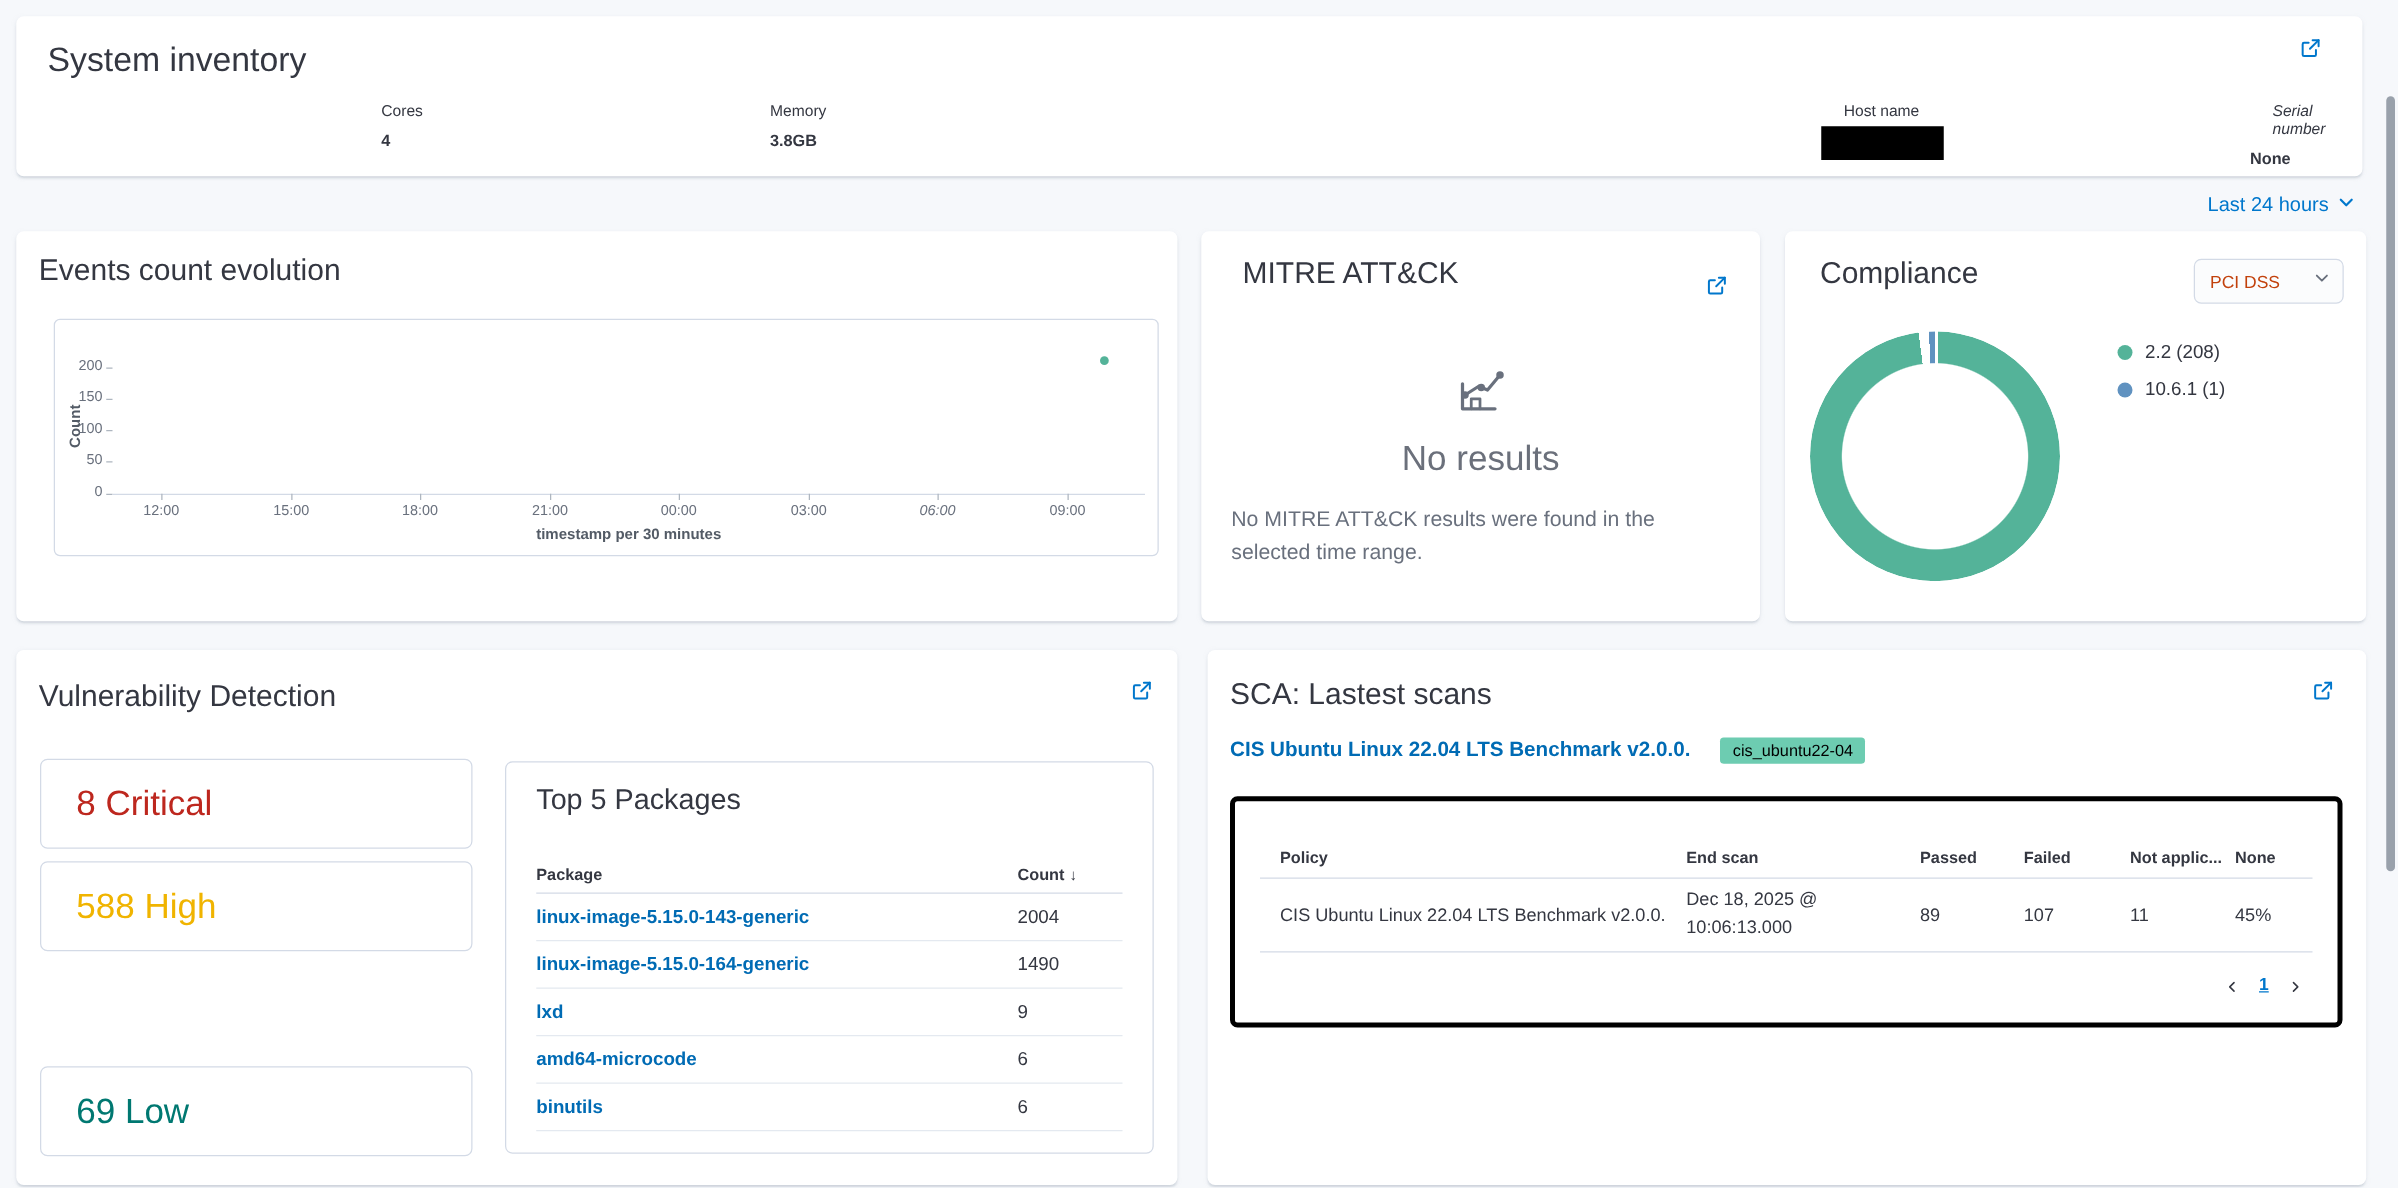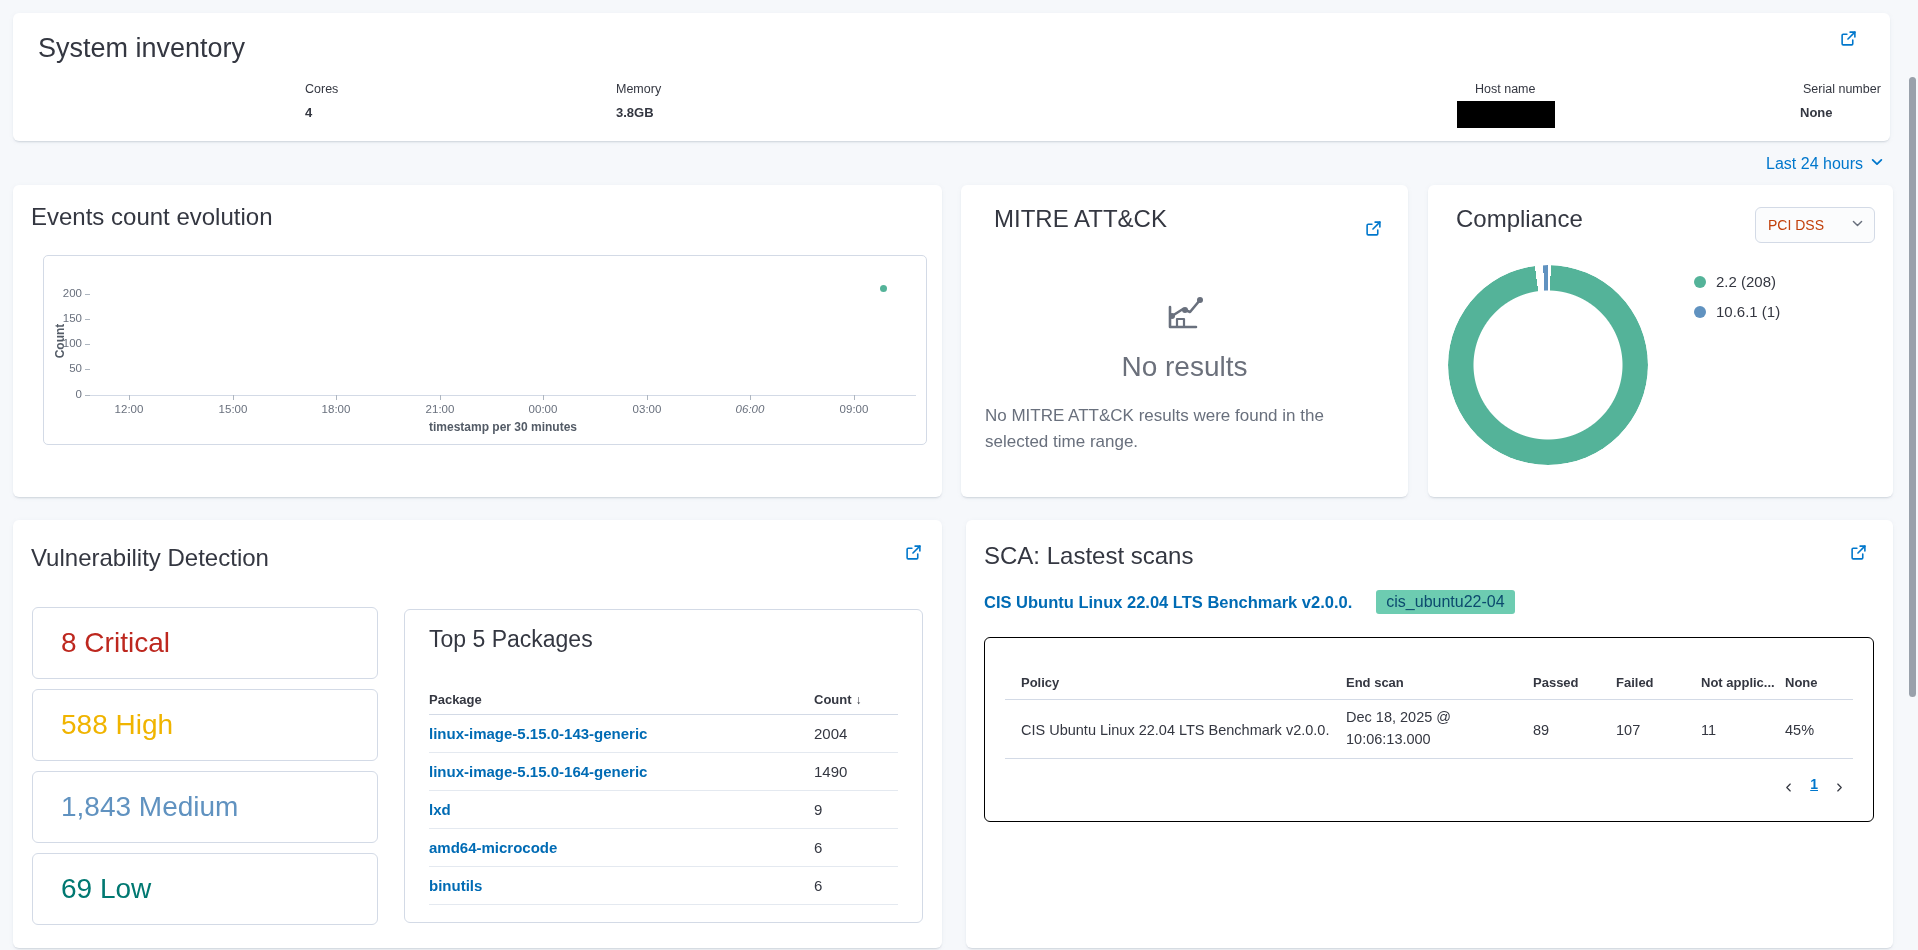--- a/index.html
+++ b/index.html
@@ -27,21 +27,21 @@
   .inv-field { position:absolute; top:69px; }
   .inv-label { font-size:12.5px; color:#343741; }
   .inv-value { font-size:13px; font-weight:bold; margin-top:9px; white-space:nowrap; }
   .redacted-box { width:98px; height:27px; background:#000; margin-top:5px; }
   #field-cores  { left:292px; }
   #field-memory { left:603px; }
   #field-cpu    { left:927px; }
   #field-host   { left:1444px; }
   #field-host .inv-label { margin-left:18px; }
   #field-serial { left:1787px; }
-  #field-serial .inv-label { margin-left:3px; }
+  #field-serial .inv-label { margin-left:18px;font-style:italic; }
 
   
   #timerange { position:absolute; top:155px; right:34px; display:flex; align-items:center; gap:7px;
                color:#0077CC; font-size:16px; cursor:pointer; }
   #timerange svg { width:14px; height:14px; }
 
   
   #events { left:13px; top:185px; width:929px; height:312px; }
   #events .panel-title { left:18px; top:18px; }
   .chart-box { position:absolute; left:30px; top:70px; width:884px; height:190px;
@@ -104,23 +104,23 @@
   .pkg-head .col-count { font-size:13px; }
   .sort-arrow { font-size:12px; margin-left:4px; color:#343741; }
   .pkg-link { font-size:15px; font-weight:bold; color:#006BB4; text-decoration:none; cursor:pointer; }
 
   
   #sca { left:966px; top:520px; width:927px; height:428px; }
   #sca .panel-title { left:18px; top:22px; }
   #sca .ext-icon { right:26px; top:24px; }
   .sca-linkrow { position:absolute; left:18px; top:70px; display:flex; align-items:center; gap:24px; }
   .sca-link { font-size:16.5px; font-weight:bold; color:#006BB4; text-decoration:none; cursor:pointer; }
-  .sca-badge { padding:3px 10px; border-radius:3px; font-size:16px; font-weight:500; color:#0c4a6e; }
+  .sca-badge { padding:3px 10px; border-radius:3px; font-size:13px; font-weight:500; color:#000000; }
   .sca-tablecard { position:absolute; left:18px; top:117px; width:890px; height:185px;
-                   border:1px solid #000000; border-radius:6px; }
+                   border:4px solid #000000; border-radius:6px; }
   .sca-th { position:absolute; top:37px; font-size:13px; font-weight:bold; color:#343741; }
   .sca-td { position:absolute; font-size:14.5px; color:#343741; white-space:nowrap; }
   .sca-hborder { position:absolute; left:20px; right:20px; height:1px; background:#d3dae6; }
   .sca-pager { position:absolute; right:28px; top:138px; display:flex; align-items:center; gap:16px; }
   .pager-chevron { width:11px; height:11px; cursor:pointer; }
   .pager-page { font-size:14px; font-weight:bold; color:#0077CC; text-decoration:underline; cursor:pointer; }
 
   .scrollbar { position:absolute; right:2px; top:77px; width:7px; height:620px;
                background:#99a1ab; border-radius:4px; }
 </style>
@@ -258,23 +258,20 @@
         <path d="M14 2 7.5 8.5"></path>
         <path d="M12 9.5V13a1 1 0 0 1-1 1H3a1 1 0 0 1-1-1V5a1 1 0 0 1 1-1h3.5"></path>
     </svg>
   </div>
 
   <div class="sev-card" id="sev-0" style="color: rgb(189, 39, 30);">
     <span>8</span>&nbsp;<span>Critical</span>
   </div>
   <div class="sev-card" id="sev-1" style="color: rgb(240, 180, 0);">
     <span>588</span>&nbsp;<span>High</span>
-  </div>
-  <div class="sev-card" id="sev-2" style="color: rgb(96, 146, 192);">
-    <span>1,843</span>&nbsp;<span>Medium</span>
   </div>
   <div class="sev-card" id="sev-3" style="color: rgb(0, 120, 113);">
     <span>69</span>&nbsp;<span>Low</span>
   </div>
 
   <div class="top5">
     <div class="top5-title">Top 5 Packages</div>
     <div class="pkg-table">
       <div class="pkg-row pkg-head">
         <span class="col-pkg">Package</span>

